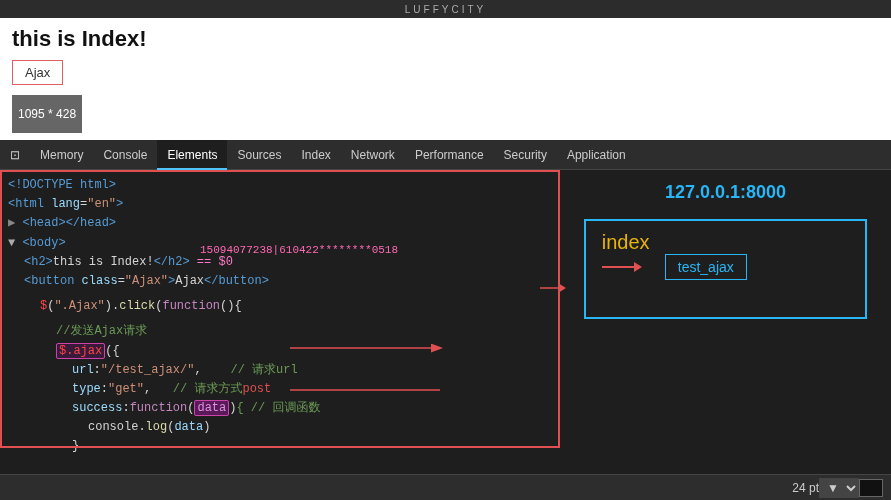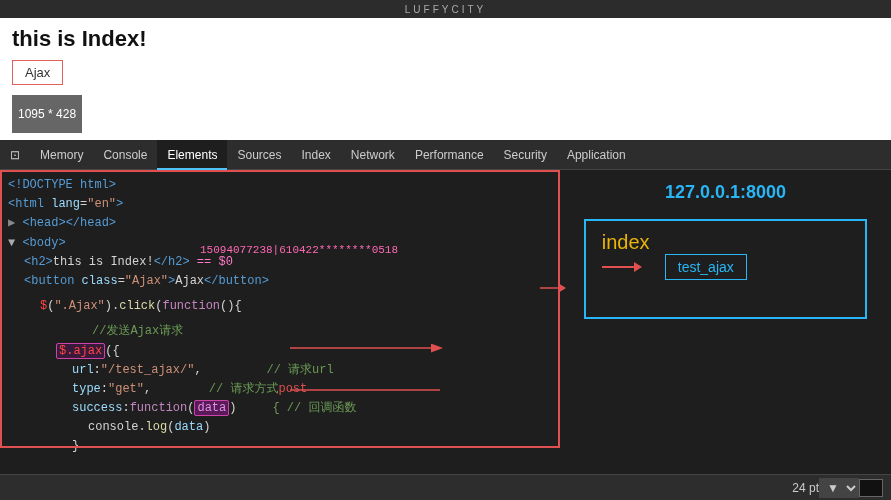--- a/index.html
+++ b/index.html
@@ -116,21 +116,21 @@
       position: relative;
     }
 
     .code-panel .html-tag { color: #569cd6; }
     .code-panel .html-attr { color: #9cdcfe; }
     .code-panel .html-value { color: #ce9178; }
     .code-panel .js-keyword { color: #c586c0; }
     .code-panel .js-func { color: #dcdcaa; }
     .code-panel .js-string { color: #ce9178; }
     .code-panel .js-property { color: #9cdcfe; }
-    .code-panel .js-comment { color: #6a9955; margin-left: 36px; }
+    .code-panel .js-comment { color: #6a9955; }
     .code-panel .highlight-dollar { color: #f44; }
     .code-panel .eq-marker { color: #ff79c6; }
 
     
     .red-border-overlay {
       position: absolute;
       border: 2px solid #e05050;
       pointer-events: none;
     }
 

